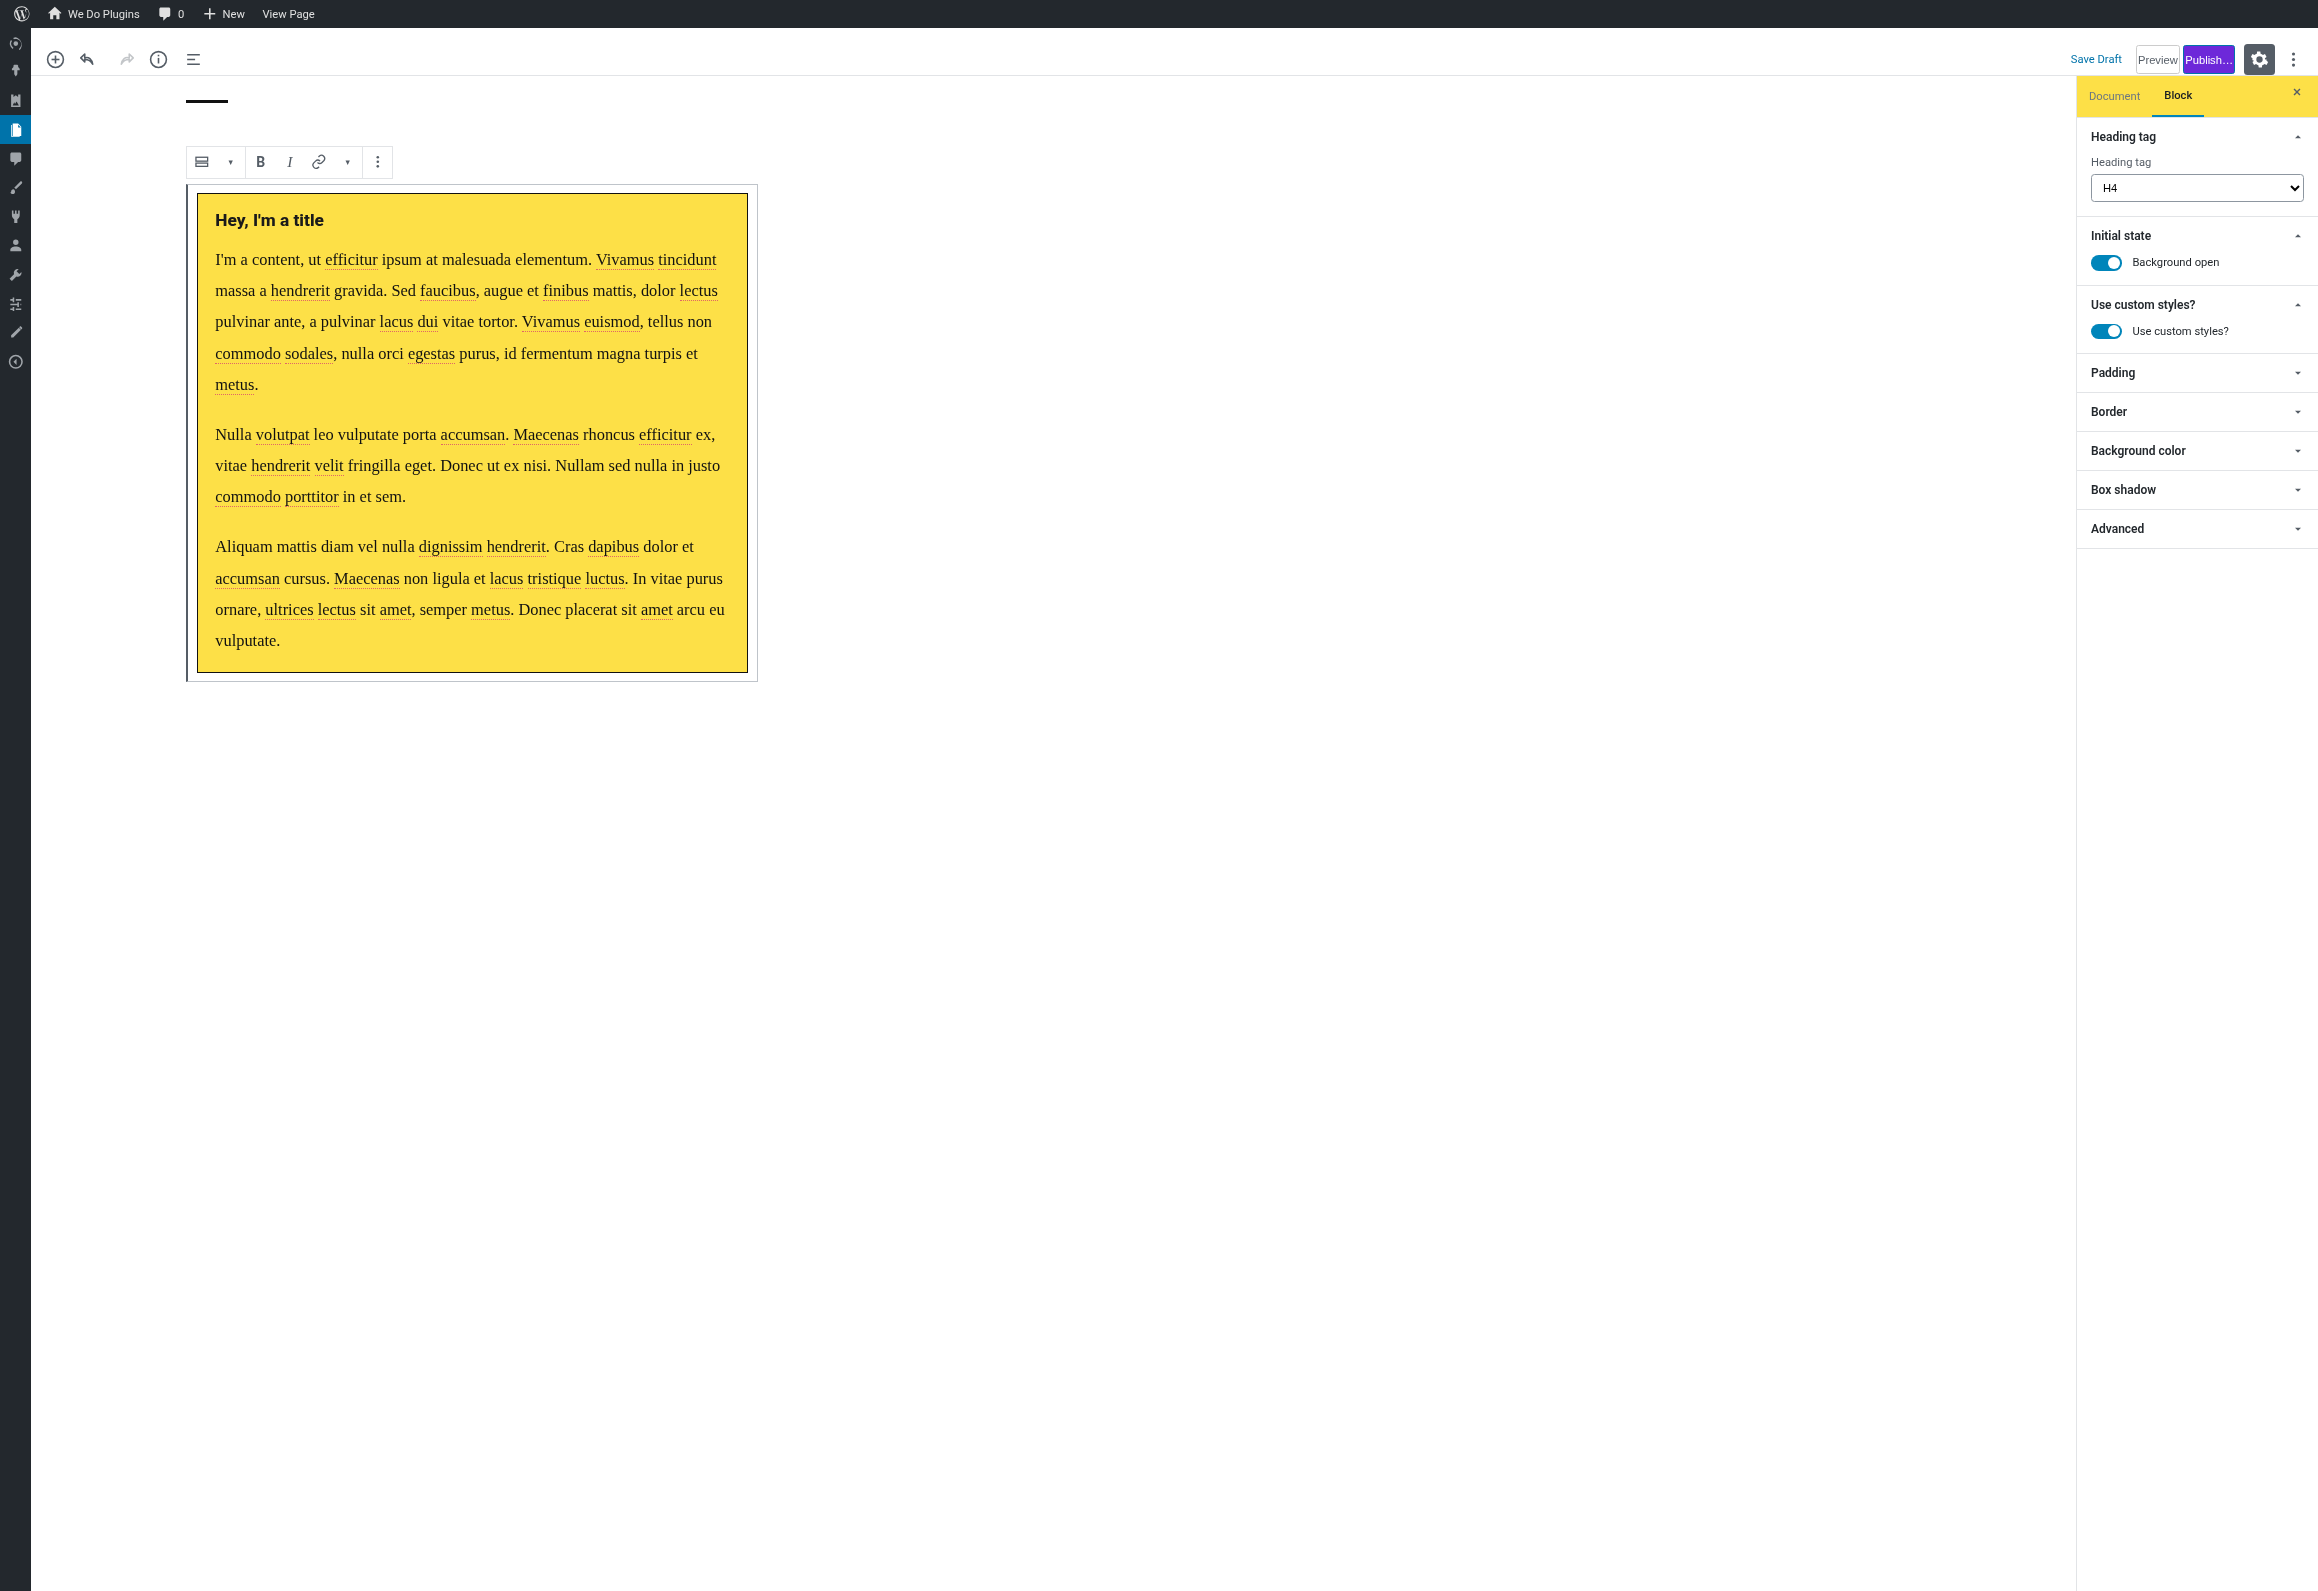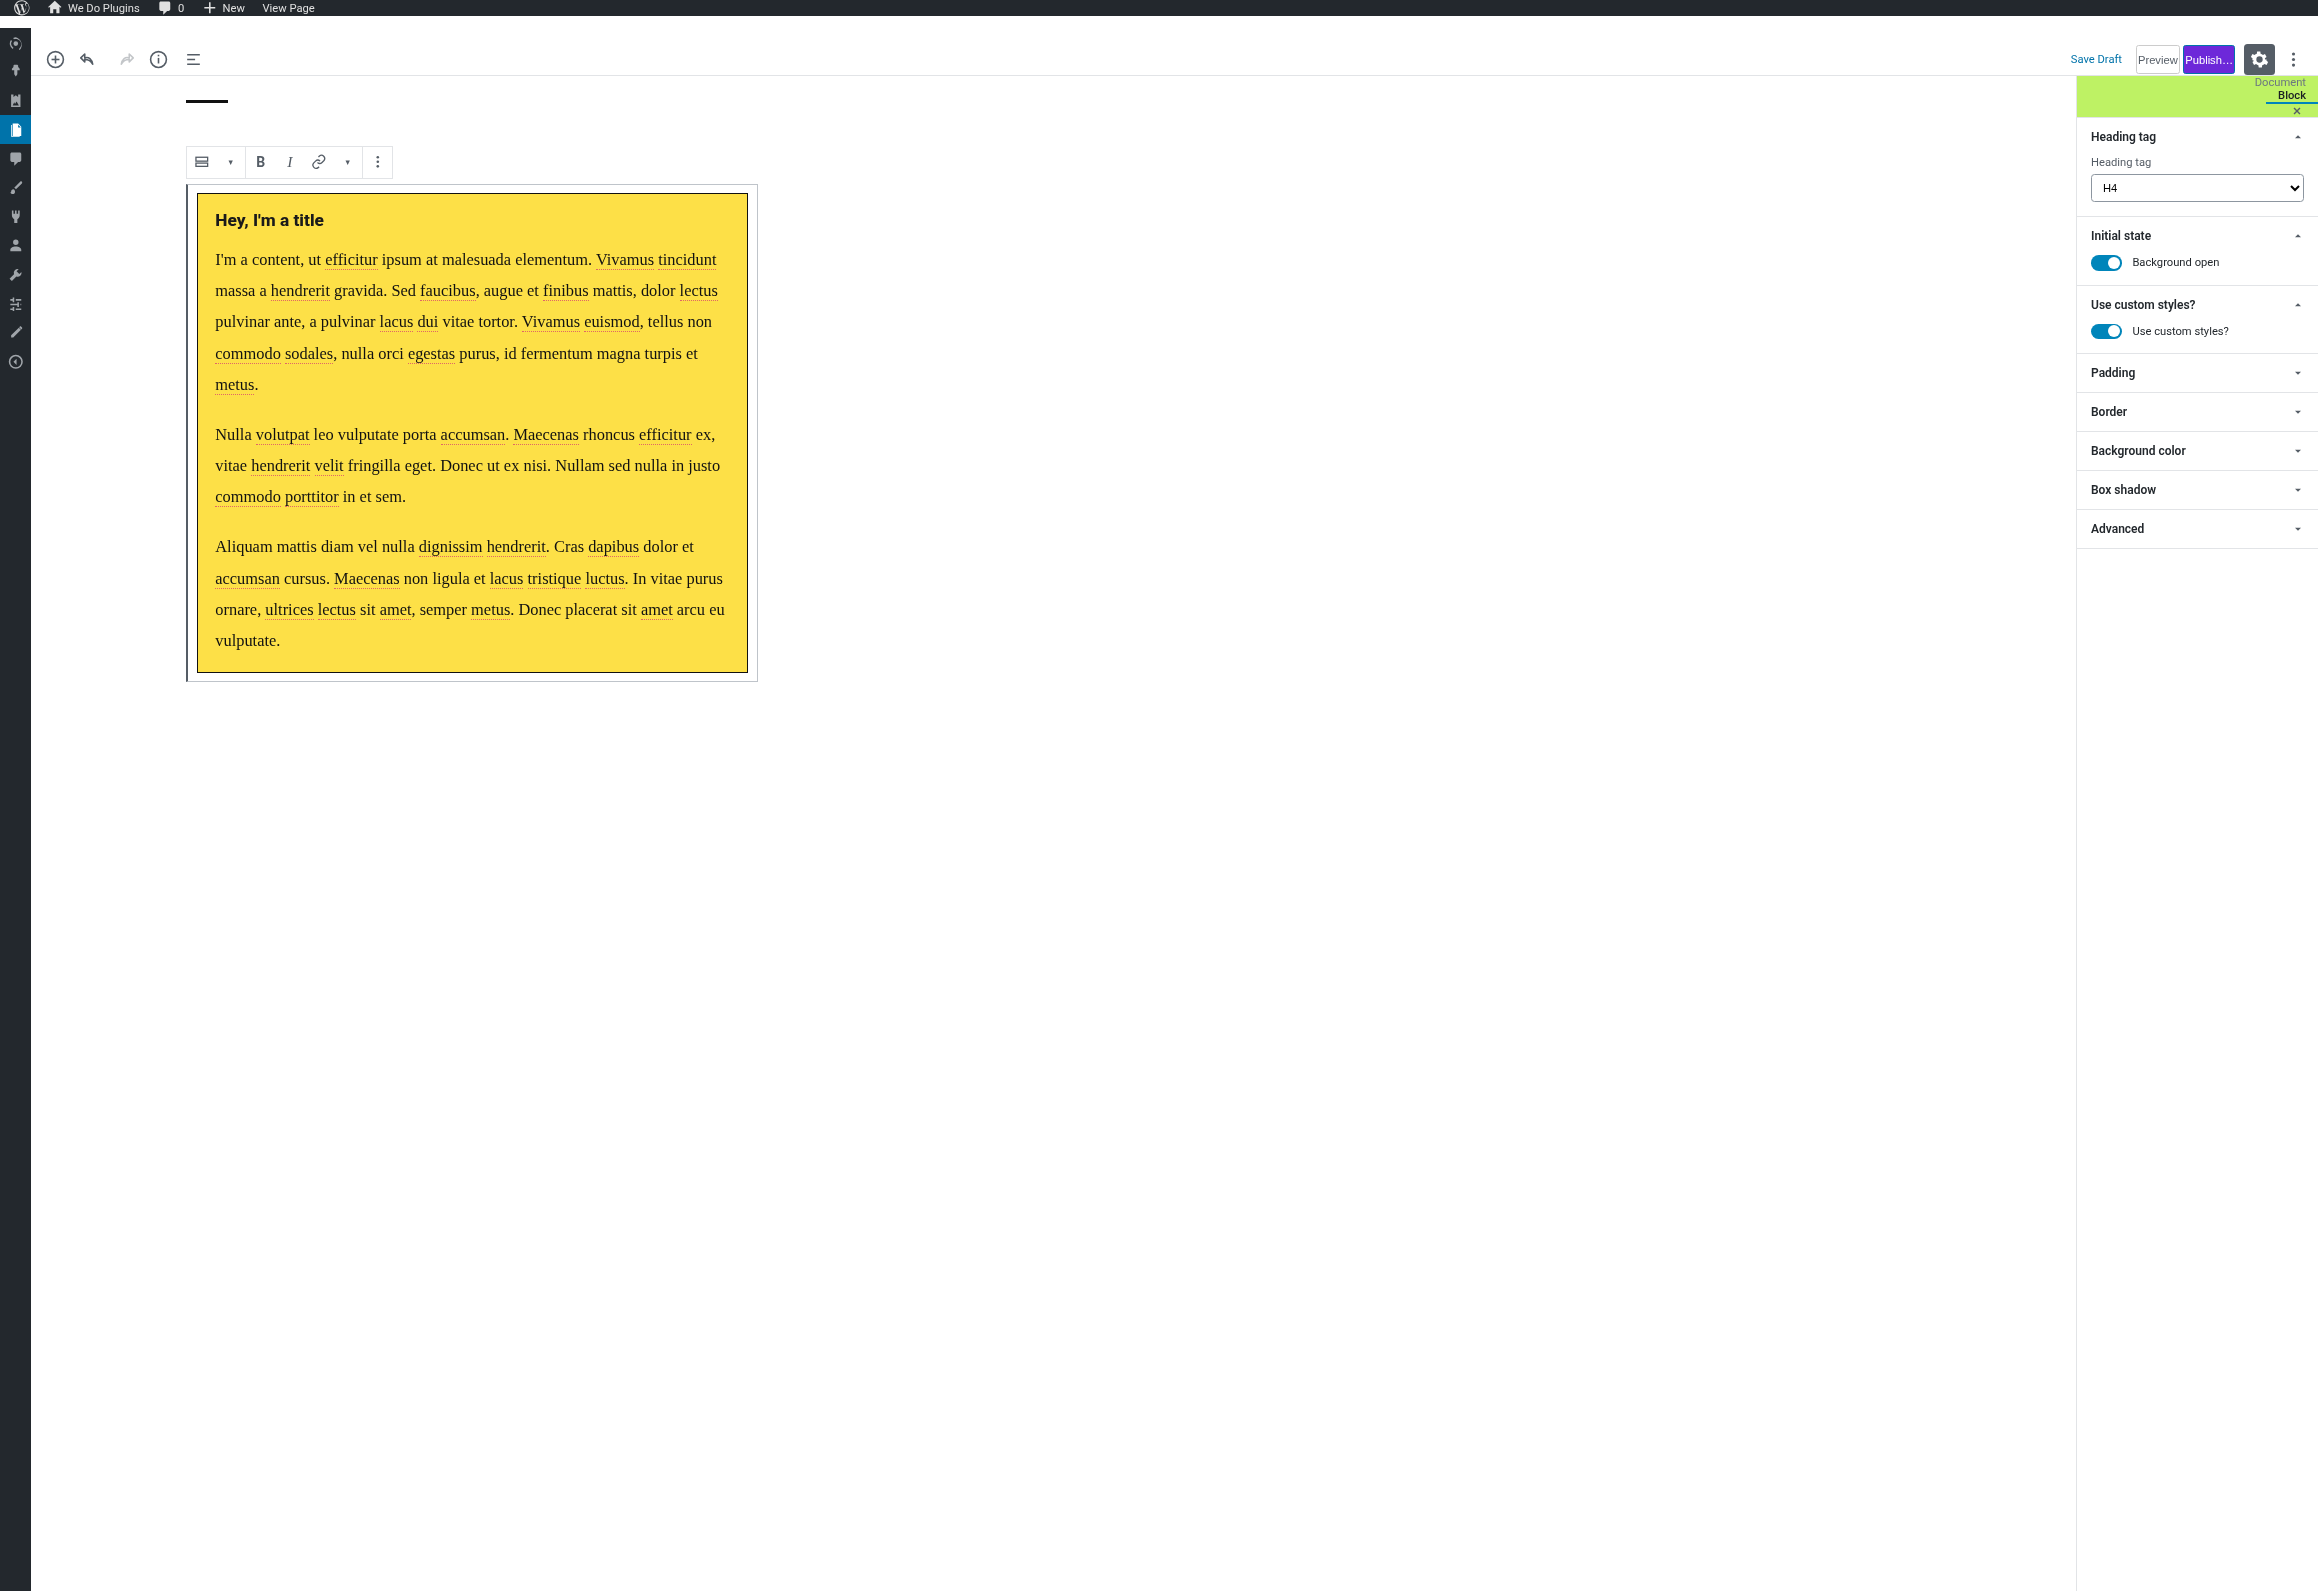--- a/index.html
+++ b/index.html
@@ -1,20 +1,20 @@
 <!DOCTYPE html>
 <html><head>
 <meta charset="utf-8">
 <style>
 * { margin: 0; padding: 0; box-sizing: border-box; }
 html, body { height: 100%; font-family: -apple-system, BlinkMacSystemFont, "Segoe UI", Roboto, Helvetica, Arial, sans-serif; font-size: 11.2px; color: #23282d; overflow: hidden; }
 
 
 .adminbar {
-  height: 16px;
+  height: 28px;
   background: #23282d;
   color: #e0e0e0;
   display: flex;
   align-items: center;
   padding: 0 7px;
   gap: 3.5px;
   font-size: 11.2px;
 }
 .adminbar .ab-item {
   display: inline-flex;
@@ -172,24 +172,23 @@
   width: 242px;
   border-left: 0.9px solid #e2e4e7;
   background: #fff;
   display: flex;
   flex-direction: column;
   overflow: auto;
 }
 .sb-tabs {
   height: 42px;
   display: flex;
-  align-items: flex-end;
+  align-items: flex-start;
   border-bottom: 0.9px solid #e2e4e7;
-  background:#bef264;
-  flex-direction:column;
+  background:#fde047;
 }
 .sb-tab {
   padding: 0 12px;
   height: 100%;
   display: inline-flex;
   align-items: center;
   color: #6c7781;
   cursor: pointer;
   font-size: 11.2px;
 }

